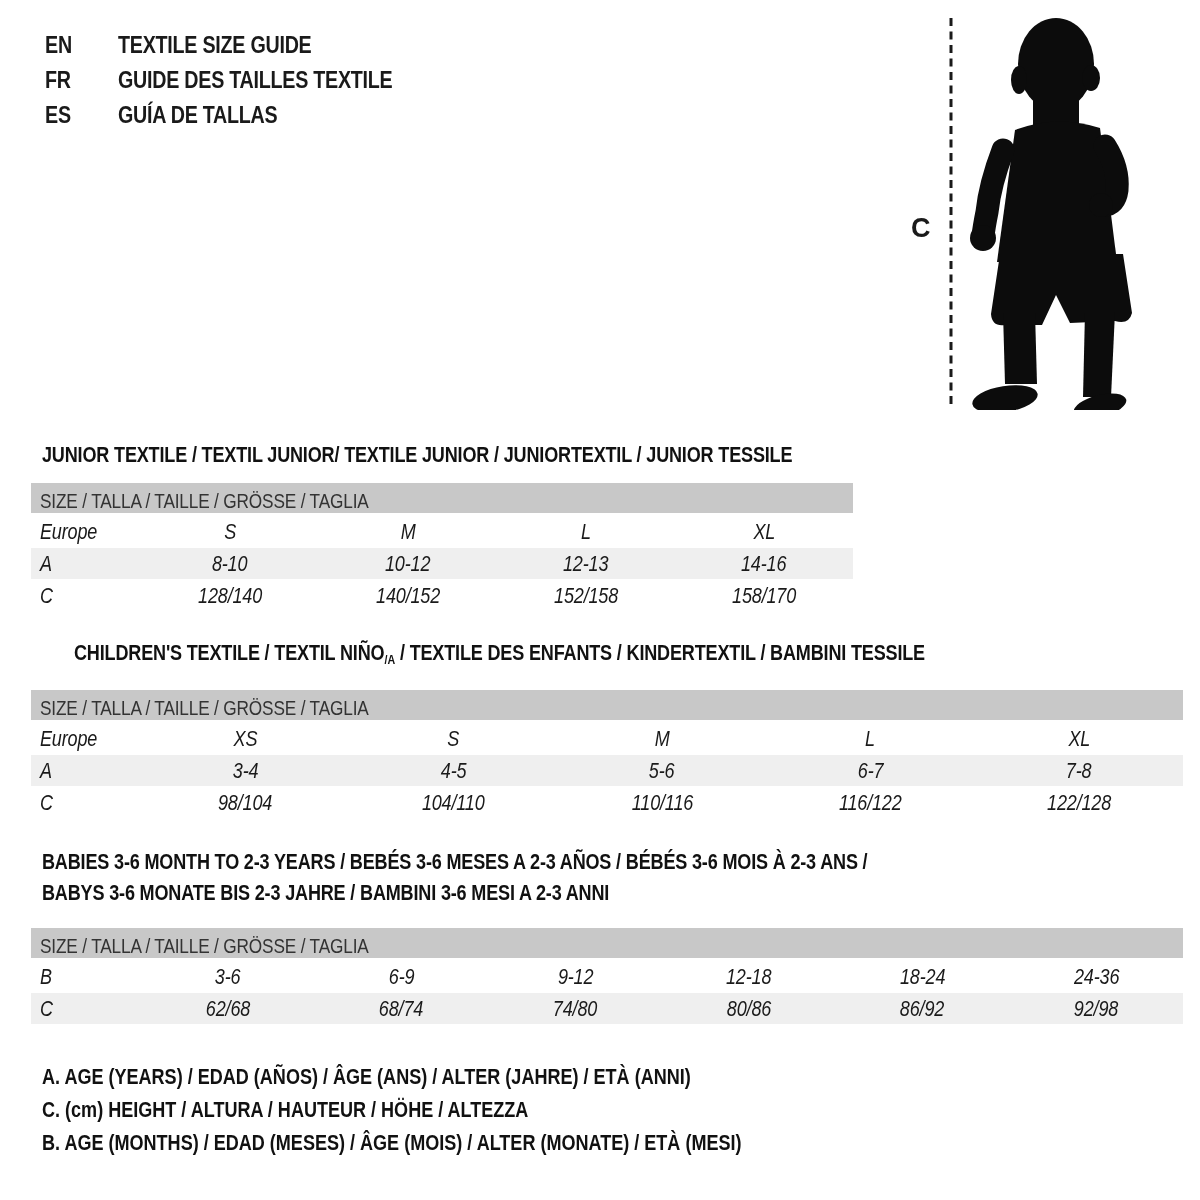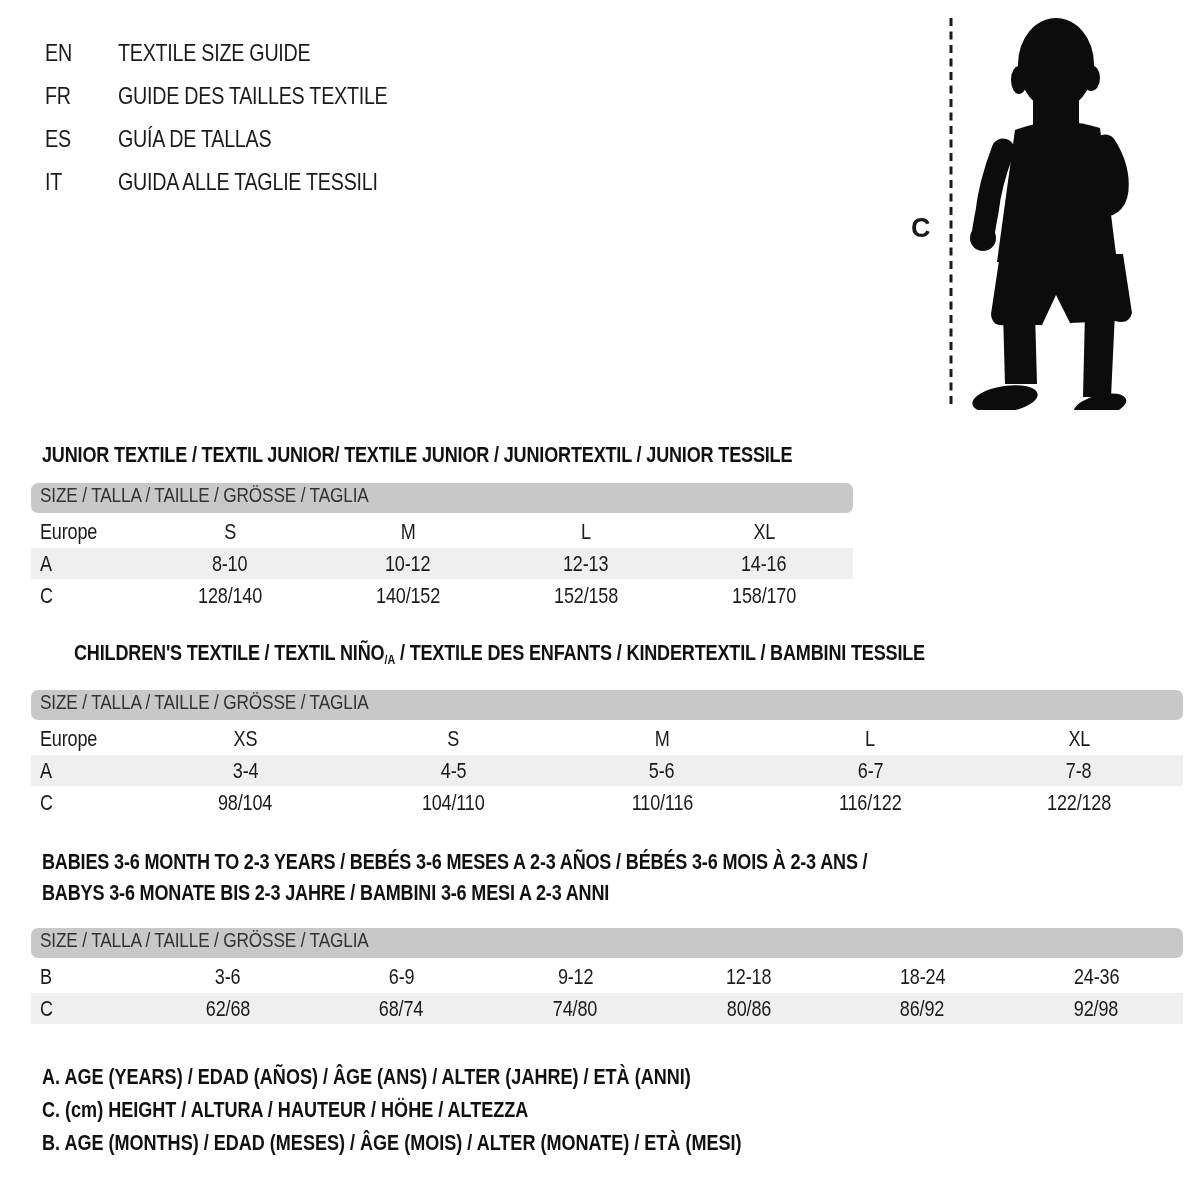--- a/index.html
+++ b/index.html
@@ -9,21 +9,21 @@
     font-family:"Liberation Sans", sans-serif;
     color:var(--text,#1a1a1a);
     overflow:hidden;
   }
   
   .cx  { display:inline-block; transform:scaleX(0.82); transform-origin:0 50%; white-space:nowrap; }
   .cxc { display:inline-block; transform:scaleX(0.82); transform-origin:50% 50%; white-space:nowrap; }
 
   
   .langs { position:absolute; left:45px; top:27px; }
-  .lang-row { height:35px; display:flex; align-items:center; font-weight:normal; font-size:24px; letter-spacing:-0.3px;margin-top:8px; }
+  .lang-row { height:35px; display:flex; align-items:center; font-weight:bold; font-size:24px; letter-spacing:-0.3px; }
   .lang-code { width:73px; flex:0 0 73px; }
 
   
   .fig-label { position:absolute; left:911px; top:213px; font-size:27px; font-weight:bold; }
   .fig-svg { position:absolute; left:945px; top:12px; }
 
   
   .sec-title { position:absolute; font-size:22px; font-weight:bold; letter-spacing:-0.2px; color:var(--title-text,#111111); }
   #junior-title   { left:42px; top:442px; }
   #children-title { left:42px; top:640px;margin-left:32px; }
@@ -31,24 +31,24 @@
   #babies-title .tline { height:31px; display:flex; align-items:center; }
   .title-sub { font-size:13px; vertical-align:-4px; letter-spacing:0; }
 
   
   .size-table { position:absolute; left:31px; font-size:22px; letter-spacing:-0.2px; }
   #junior-table   { top:483px; width:822px;  }
   #children-table { top:690px; width:1152px; }
   #babies-table   { top:928px; width:1152px; }
   .bar {
     height:30px; background:var(--bar-bg,#c8c8c8);
-    display:flex; align-items:flex-start; padding-left:9px;
-    font-size:21px; color:var(--bar-text,#333333); margin-bottom:2px;border-radius:7px;
+    display:flex; align-items:flex-end; padding-left:9px;
+    font-size:21px; color:var(--bar-text,#333333); margin-bottom:2px;
   }
-  .trow { display:grid; align-items:center; }
+  .trow { display:grid; align-items:center;font-style:italic; }
   .cols4 { grid-template-columns:110px repeat(4,1fr); }
   .cols5 { grid-template-columns:110px repeat(5,1fr); }
   .cols6 { grid-template-columns:110px repeat(6,1fr); }
   .h-a { height:33px; } .h-b { height:31px; } .h-c { height:33px; }
   .shaded { background:var(--row-shade,#efefef); }
   .cell { text-align:center; }
   .cell-label { padding-left:9px; text-align:left; }
 
   
   .legend { position:absolute; left:42px; top:1064px; }
@@ -64,24 +64,20 @@
       <span class="lang-code"><span class="cx">EN</span></span>
       <span class="cx">TEXTILE SIZE GUIDE</span>
     </div>
     <div class="lang-row">
       <span class="lang-code"><span class="cx">FR</span></span>
       <span class="cx">GUIDE DES TAILLES TEXTILE</span>
     </div>
     <div class="lang-row">
       <span class="lang-code"><span class="cx">ES</span></span>
       <span class="cx">GUÍA DE TALLAS</span>
-    </div>
-    <div class="lang-row">
-      <span class="lang-code"><span class="cx">IT</span></span>
-      <span class="cx">GUIDA ALLE TAGLIE TESSILI</span>
     </div>
   </div>
 
   <span class="fig-label">C</span>
   <svg class="fig-svg" width="195" height="398" viewBox="0 0 195 398" aria-hidden="true">
     <line x1="6" y1="6" x2="6" y2="396" stroke="#1a1a1a" stroke-width="3" stroke-dasharray="8 5.5"></line>
     <g fill="#0c0c0c">
       <ellipse cx="111" cy="52" rx="38" ry="46"></ellipse>
       <ellipse cx="74" cy="68" rx="8" ry="14"></ellipse>
       <ellipse cx="146" cy="66" rx="9" ry="13"></ellipse>

